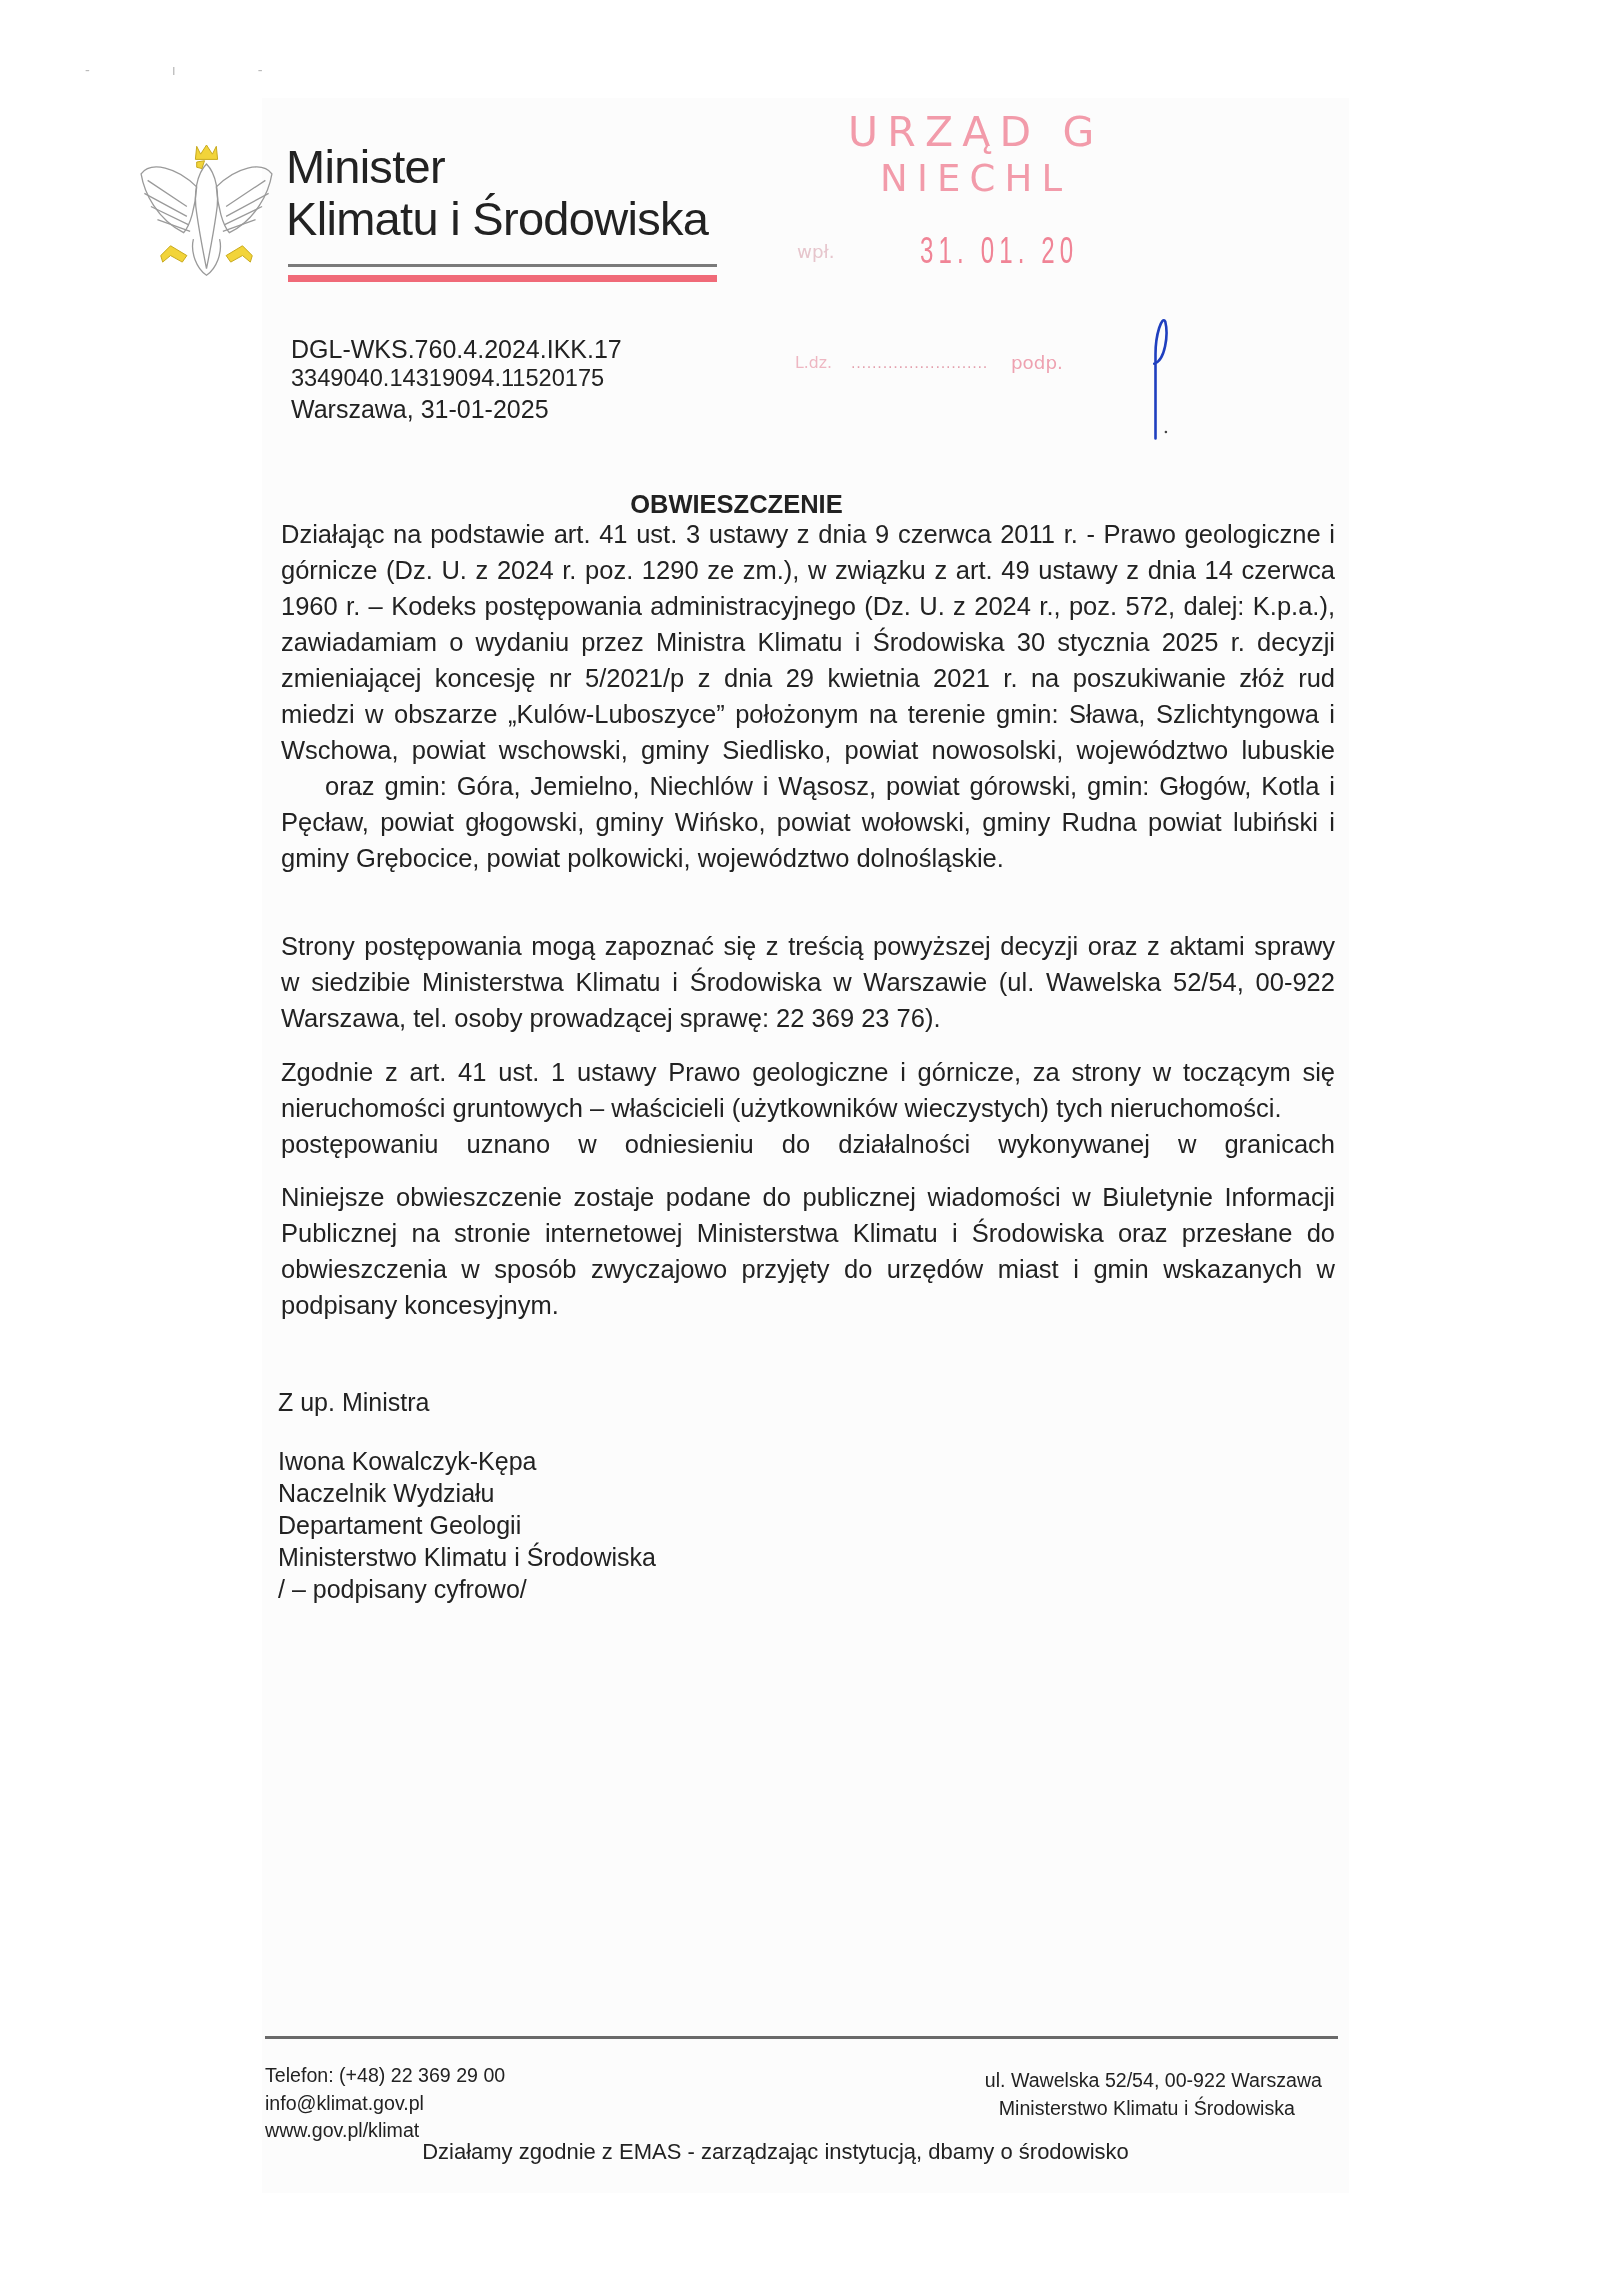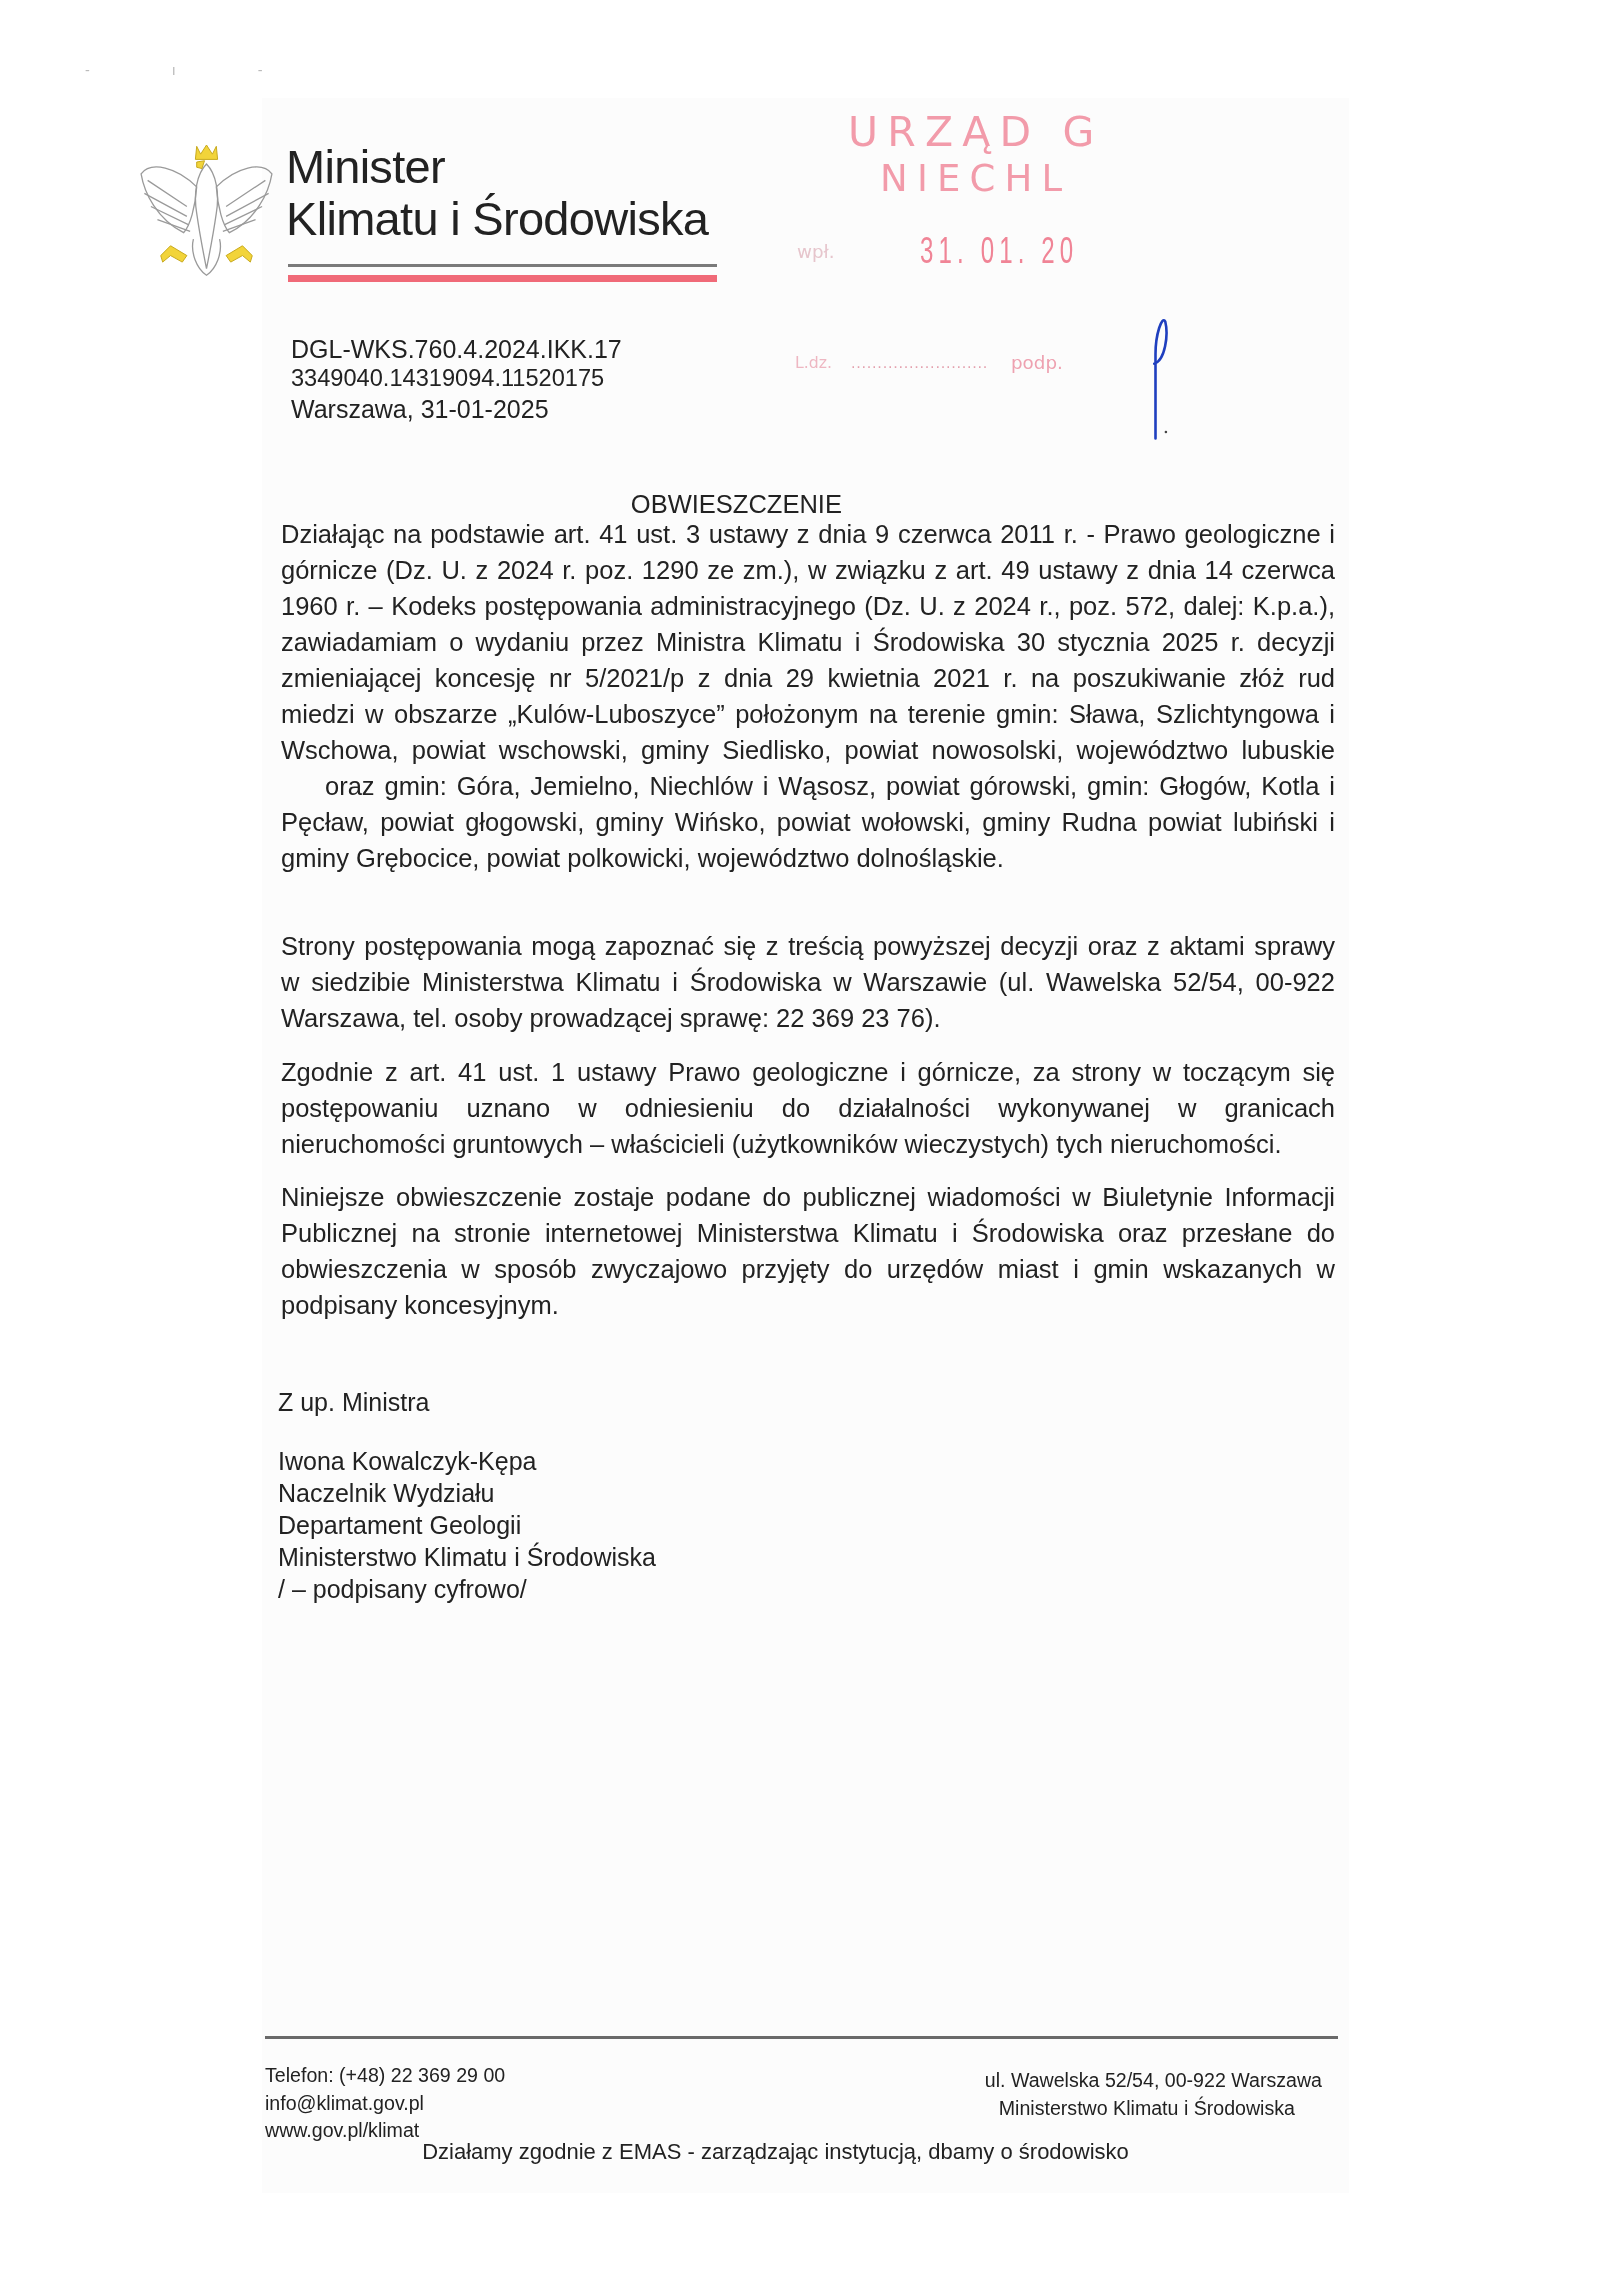--- a/index.html
+++ b/index.html
@@ -35,21 +35,21 @@
   .stamp-title { left: 848px; top: 108px; font-size: 41px; letter-spacing: 9.2px; opacity: .8; }
   .stamp-title2 { left: 880px; top: 157px; font-size: 37px; letter-spacing: 9.2px; opacity: .8; }
   .stamp-label-wpl { left: 797px; top: 241px; font-size: 18.3px; color: #e6c5cc; }
   .stamp-date { left: 920px; top: 230px; font-size: 37px; font-family: "Liberation Sans Narrow", "Liberation Sans", sans-serif; transform: scaleX(.65); transform-origin: left; letter-spacing: 7.9px; }
   .stamp-label-lz { left: 795px; top: 353px; font-size: 15.7px; color: #eeb7c2; text-align: center; }
   .stamp-dots { left: 851px; top: 355px; font-size: 14.4px; color: #e3a0ad; letter-spacing: 0.7px; }
   .stamp-label-podp { left: 1011px; top: 352px; font-size: 18.3px; color: #eea1b0; }
   .handwritten-mark { position: absolute; left: 1149px; top: 308px; width: 26px; height: 144px; }
 
   
-  .doc-title { position: absolute; left: 0; width: 1478px; text-align: center; top: 490px; font-size: 25.5px; font-weight: normal; color: #222; }
+  .doc-title { position: absolute; left: 0; width: 1478px; text-align: center; top: 490px; font-size: 25.5px; font-weight: bold; color: #222; }
   .doc-title span { position: relative; left: -2.6px; }
   .body-text {
     position: absolute; left: 281px; width: 1054px; font-size: 25.5px; line-height: 36px; color: #222;
     text-align: justify;
   }
   .para-1 { top: 516px; }
   .para-2 { top: 928px; }
   .para-3 { top: 1054px; }
   .para-4 { top: 1179px; }
   .line { display: block; text-align: justify; text-align-last: justify; white-space: nowrap; }
@@ -127,22 +127,22 @@
 </div>
 
 <div class="body-text para-2">
   <span class="line" style="white-space: normal;">Strony postępowania mogą zapoznać się z treścią powyższej decyzji oraz z aktami sprawy</span>
   <span class="line" style="white-space: normal;">w siedzibie Ministerstwa Klimatu i Środowiska w Warszawie (ul. Wawelska 52/54, 00-922</span>
   <span class="line last" style="white-space: normal;">Warszawa, tel. osoby prowadzącej sprawę: 22 369 23 76).</span>
 </div>
 
 <div class="body-text para-3">
   <span class="line" style="white-space: normal;">Zgodnie z art. 41 ust. 1 ustawy Prawo geologiczne i górnicze, za strony w toczącym się</span>
+  <span class="line last" style="white-space: normal;">nieruchomości gruntowych – właścicieli (użytkowników wieczystych) tych nieruchomości.</span>
   <span class="line" style="white-space: normal;">postępowaniu uznano w odniesieniu do działalności wykonywanej w granicach</span>
-  <span class="line last" style="white-space: normal;">nieruchomości gruntowych – właścicieli (użytkowników wieczystych) tych nieruchomości.</span>
 </div>
 
 <div class="body-text para-4">
   <span class="line" style="white-space: normal;">Niniejsze obwieszczenie zostaje podane do publicznej wiadomości w Biuletynie Informacji</span>
   <span class="line" style="white-space: normal;">Publicznej na stronie internetowej Ministerstwa Klimatu i Środowiska oraz przesłane do</span>
   <span class="line" style="white-space: normal;">obwieszczenia w sposób zwyczajowo przyjęty do urzędów miast i gmin wskazanych w</span>
   <span class="line last" style="white-space: normal;">podpisany koncesyjnym.</span>
 </div>
 
 <div class="sig sig-1">Z up. Ministra</div>

